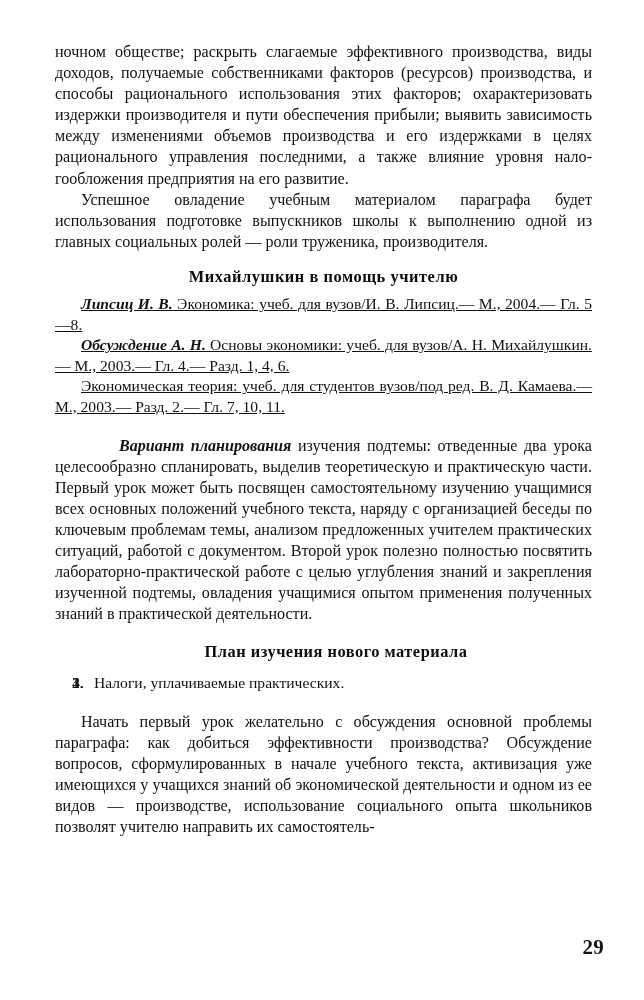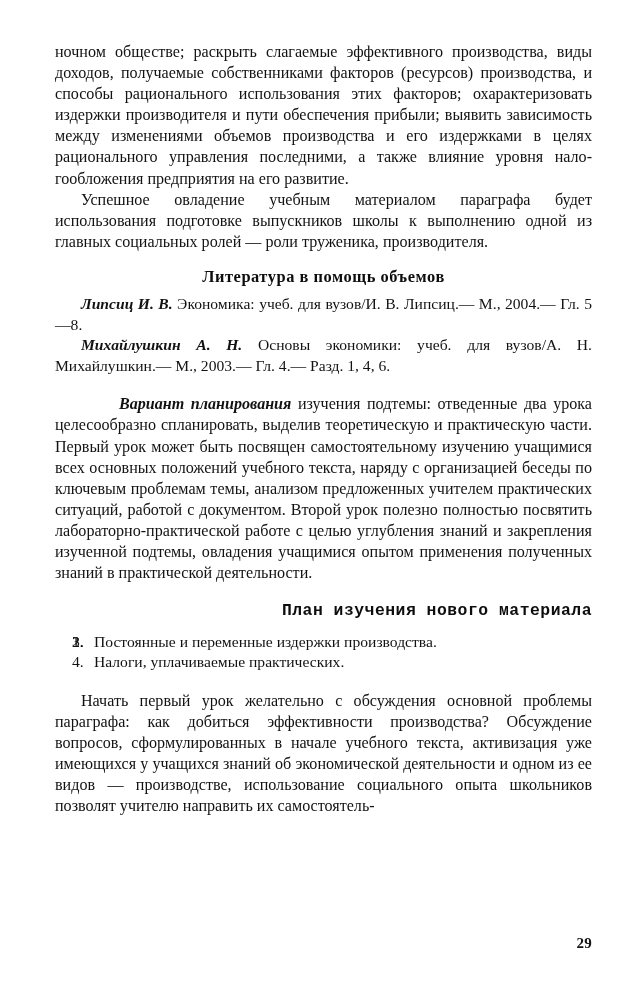--- a/index.html
+++ b/index.html
@@ -54,41 +54,42 @@
     font-weight: bold;
     line-height: 21px;
     color: #0d0d0d;
     text-align: center;
     letter-spacing: 0.55px;
     margin: 0;
   }
 
   
   .heading-left {
-    font-family: Liberation Mono, monospace;
+    font-family: Liberation Serif, serif;
     font-size: 16.4px;
     font-weight: bold;
     line-height: 21px;
     color: #0d0d0d;
-    text-align: right;
+    text-align: center;
     letter-spacing: 0.5px;
     margin: 0;
     padding-left: 25px;
   }
 
   
   .biblio {
     font-family: "Liberation Serif", "DejaVu Serif", serif;
     font-size: 15.6px;
     line-height: 20.6px;
     color: #121212;
     text-align: justify;
     text-justify: inter-word;
     margin: 0;
     text-indent: 26px;
+    text-decoration: underline;
   }
 
   .biblio .author {
     font-weight: bold;
     font-style: italic;
   }
 
   .lead-bold-italic {
     font-weight: bold;
     font-style: italic;
@@ -120,65 +121,66 @@
 
   
   .gap-sm  { height: 7px; }
   .gap-md  { height: 11px; }
   .gap-lg  { height: 14px; }
   .gap-xl  { height: 17px; }
 
   
   .folio {
     position: absolute;
-    right: 52px;
+    right: 40px;
     top: 935px;
     font-family: "Liberation Serif", "DejaVu Serif", serif;
-    font-size: 15px;
+    font-size: 21px;
     font-weight: bold;
     color: #151515;
     letter-spacing: 0.3px;
   }
 </style>
 </head>
 <body>
 
 <div class="page">
 
   <div class="text-column">
 
     <p class="para cont">ночном обществе; раскрыть слагаемые эффективного производства, виды доходов, получаемые собственника­ми факторов (ресурсов) производства, и способы рацио­нального использования этих факторов; охарактеризо­вать издержки производителя и пути обеспечения при­были; выявить зависимость между изменениями объемов производства и его издержками в целях рационального управления последними, а также влияние уровня нало­гообложения предприятия на его развитие.</p>
 
     <p class="para indent">Успешное овладение учебным материалом параграфа будет использования подготовке выпускников школы к выполнению одной из главных социальных ролей — ро­ли труженика, производителя.</p>
 
     <div class="gap-lg"></div>
 
-    <h2 class="heading-centered">Литература в помощь объемов</h2>
+    <h2 class="heading-centered">Михайлушкин в помощь учителю</h2>
 
     <div class="gap-sm"></div>
 
     <p class="biblio"><span class="author">Липсиц И. В.</span><span> Экономика: учеб. для вузов/И. В. Липсиц.— М., 2004.— Гл. 5—8.</span></p>
 
-    <p class="biblio"><span class="author">Михайлушкин А. Н.</span><span> Основы экономики: учеб. для вузов/А. Н. Михайлушкин.— М., 2003.— Гл. 4.— Разд. 1, 4, 6.</span></p>
+    <p class="biblio"><span class="author">Обсуждение А. Н.</span><span> Основы экономики: учеб. для вузов/А. Н. Михайлушкин.— М., 2003.— Гл. 4.— Разд. 1, 4, 6.</span></p>
 
+    <p class="biblio"><span class="author"></span><span>Экономическая теория: учеб. для студентов вузов/под ред. В. Д. Камаева.— М., 2003.— Разд. 2.— Гл. 7, 10, 11.</span></p>
 
     <div class="gap-xl"></div>
 
     <p class="para indent"><span class="lead-bold-italic">Вариант планирования</span><span> изучения подтемы: отве­денные два урока целесообразно спланировать, выделив теоретическую и практическую части. Первый урок может быть посвящен самостоятельному изучению уча­щимися всех основных положений учебного текста, наряду с организацией беседы по ключевым проблемам темы, анализом предложенных учителем практических ситуаций, работой с документом. Второй урок полезно полностью посвятить лабораторно-практической работе с целью углубления знаний и закрепления изученной под­темы, овладения учащимися опытом применения полу­ченных знаний в практической деятельности.</span></p>
 
     <div class="gap-xl"></div>
 
     <h2 class="heading-left">План изучения нового материала</h2>
 
     <div class="gap-md"></div>
 
     <ol class="plan-list">
       <li><span class="num">1.</span></li>
       <li><span class="num">2.</span></li>
-      <li><span class="num">3.</span><span>Постоянные и переменные издержки производства.</span></li>
+      <li><span class="num">3.</span></li>
       <li><span class="num">4.</span><span>Налоги, уплачиваемые практических.</span></li>
     </ol>
 
     <div class="gap-xl"></div>
 
     <p class="para indent">Начать первый урок желательно с обсуждения основной проблемы параграфа: как добиться эффективности произ­водства? Обсуждение вопросов, сформулированных в нача­ле учебного текста, активизация уже имеющихся у уча­щихся знаний об экономической деятельности и одном из ее видов — производстве, использование социального опыта школьников позволят учителю направить их самостоятель-</p>
 
   </div>
 
   <div class="folio">29</div>

